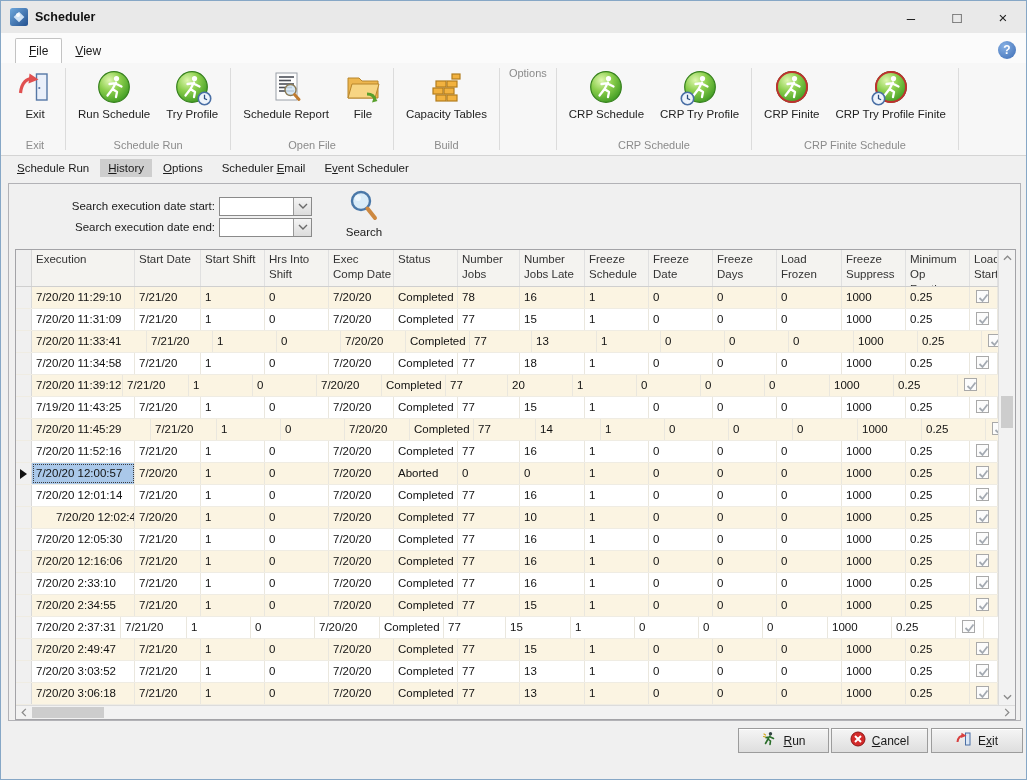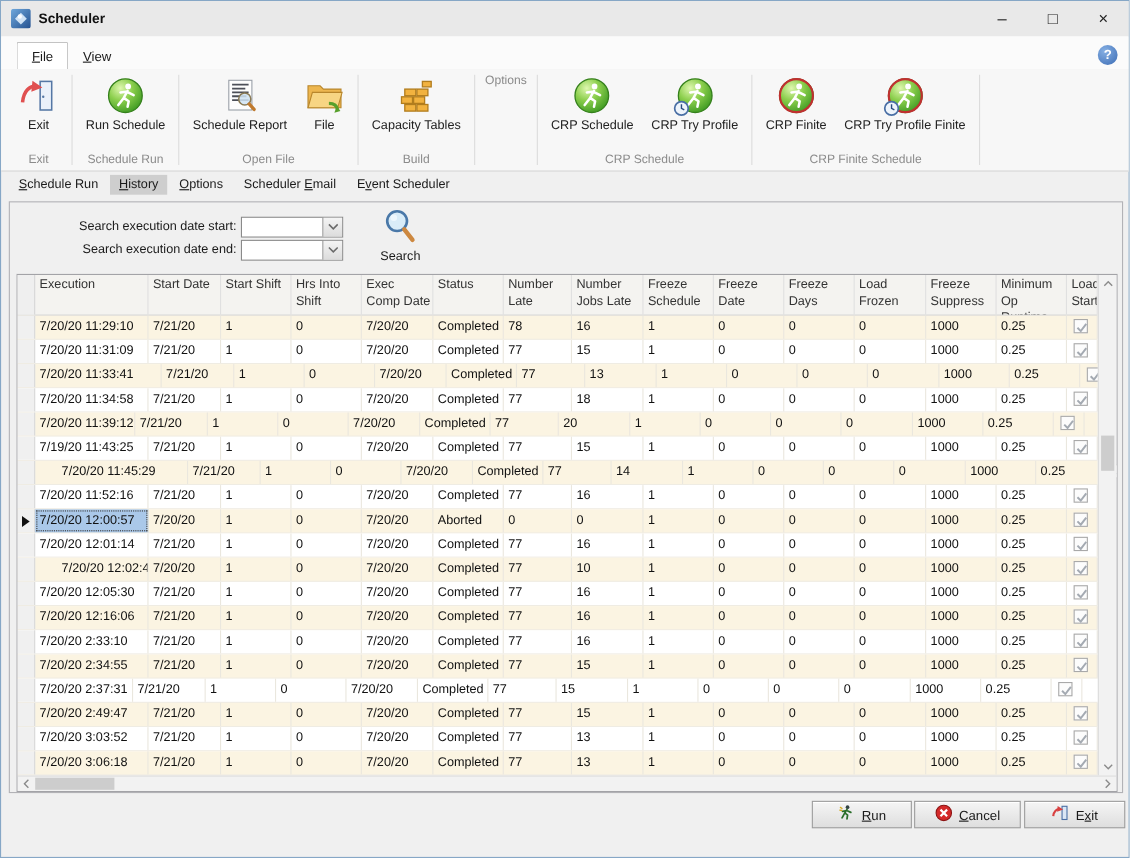--- a/index.html
+++ b/index.html
@@ -167,20 +167,31 @@
     <div class="rgroup">
       <div class="rbtns">
         <div class="rbtn">
           <span class="ric">
               <svg class="i36" viewBox="0 0 36 36">
                 <use href="#sym-ball"></use>
               </svg>
             </span>
           <span>Run Schedule</span>
         </div>
+        <div class="rbtn">
+          <span class="ric">
+            <svg class="i36" viewBox="0 0 36 36">
+                <use href="#sym-ball"></use>
+              </svg>
+            <svg class="clock br" viewBox="0 0 14 14">
+                <use href="#sym-clock"></use>
+              </svg>
+          </span>
+          <span>Try Profile</span>
+        </div>
       </div>
       <span class="rcap">Schedule Run</span>
     </div>
     <div class="rdiv"></div>
 
     <div class="rgroup">
       <div class="rbtns">
         <div class="rbtn">
           <span class="ric">
             <svg class="i36" viewBox="0 0 36 36">
@@ -343,21 +354,21 @@
 
     <div class="grid">
       <div class="gh">
         <div class="hgutter"></div>
       <div class="hcell" style="width: 103px;">Execution</div>
           <div class="hcell" style="width: 66px;">Start Date</div>
           <div class="hcell" style="width: 64px;">Start Shift</div>
           <div class="hcell" style="width: 64px;">Hrs Into Shift</div>
           <div class="hcell" style="width: 65px;">Exec Comp Date</div>
           <div class="hcell" style="width: 64px;">Status</div>
-          <div class="hcell" style="width: 62px;">Number Late</div>
+          <div class="hcell" style="width: 62px;">Number Jobs</div>
           <div class="hcell" style="width: 65px;">Number Jobs Late</div>
           <div class="hcell" style="width: 64px;">Freeze Schedule</div>
           <div class="hcell" style="width: 64px;">Freeze Date</div>
           <div class="hcell" style="width: 64px;">Freeze Days</div>
           <div class="hcell" style="width: 65px;">Load Frozen</div>
           <div class="hcell" style="width: 64px;">Freeze Suppress</div>
           <div class="hcell" style="width: 64px;">Minimum Op Runtime</div>
           <div class="hcell" style="width: 28px;">Load Starte</div>
         </div>
       <div>
@@ -476,21 +487,21 @@
             <div class="gcell" style="width: 64px;">0</div>
             <div class="gcell" style="width: 65px;">0</div>
             <div class="gcell" style="width: 64px;">1000</div>
             <div class="gcell" style="width: 64px;">0.25</div>
             <div class="gcell" style="width: 28px; padding-top: 3px;"><span class="cb"><svg width="13" height="13" viewBox="0 0 13 13">
                   <polyline points="2.5,7 5.5,10 10.5,3.5" fill="none" stroke="#a4aab2" stroke-width="1.8"></polyline>
                 </svg></span></div>
           </div>
           <div class="grow alt">
             <div class="ggutter"></div>
-            <div class="gcell" style="width: 119px; margin-left: 20px;">7/20/20 11:45:29</div>
+            <div class="gcell" style="width: 119px;">7/20/20 11:45:29</div>
             <div class="gcell" style="width: 66px;">7/21/20</div>
             <div class="gcell" style="width: 64px;">1</div>
             <div class="gcell" style="width: 64px;">0</div>
             <div class="gcell" style="width: 65px;">7/20/20</div>
             <div class="gcell" style="width: 64px;">Completed</div>
             <div class="gcell" style="width: 62px;">77</div>
             <div class="gcell" style="width: 65px;">14</div>
             <div class="gcell" style="width: 64px;">1</div>
             <div class="gcell" style="width: 64px;">0</div>
             <div class="gcell" style="width: 64px;">0</div>

